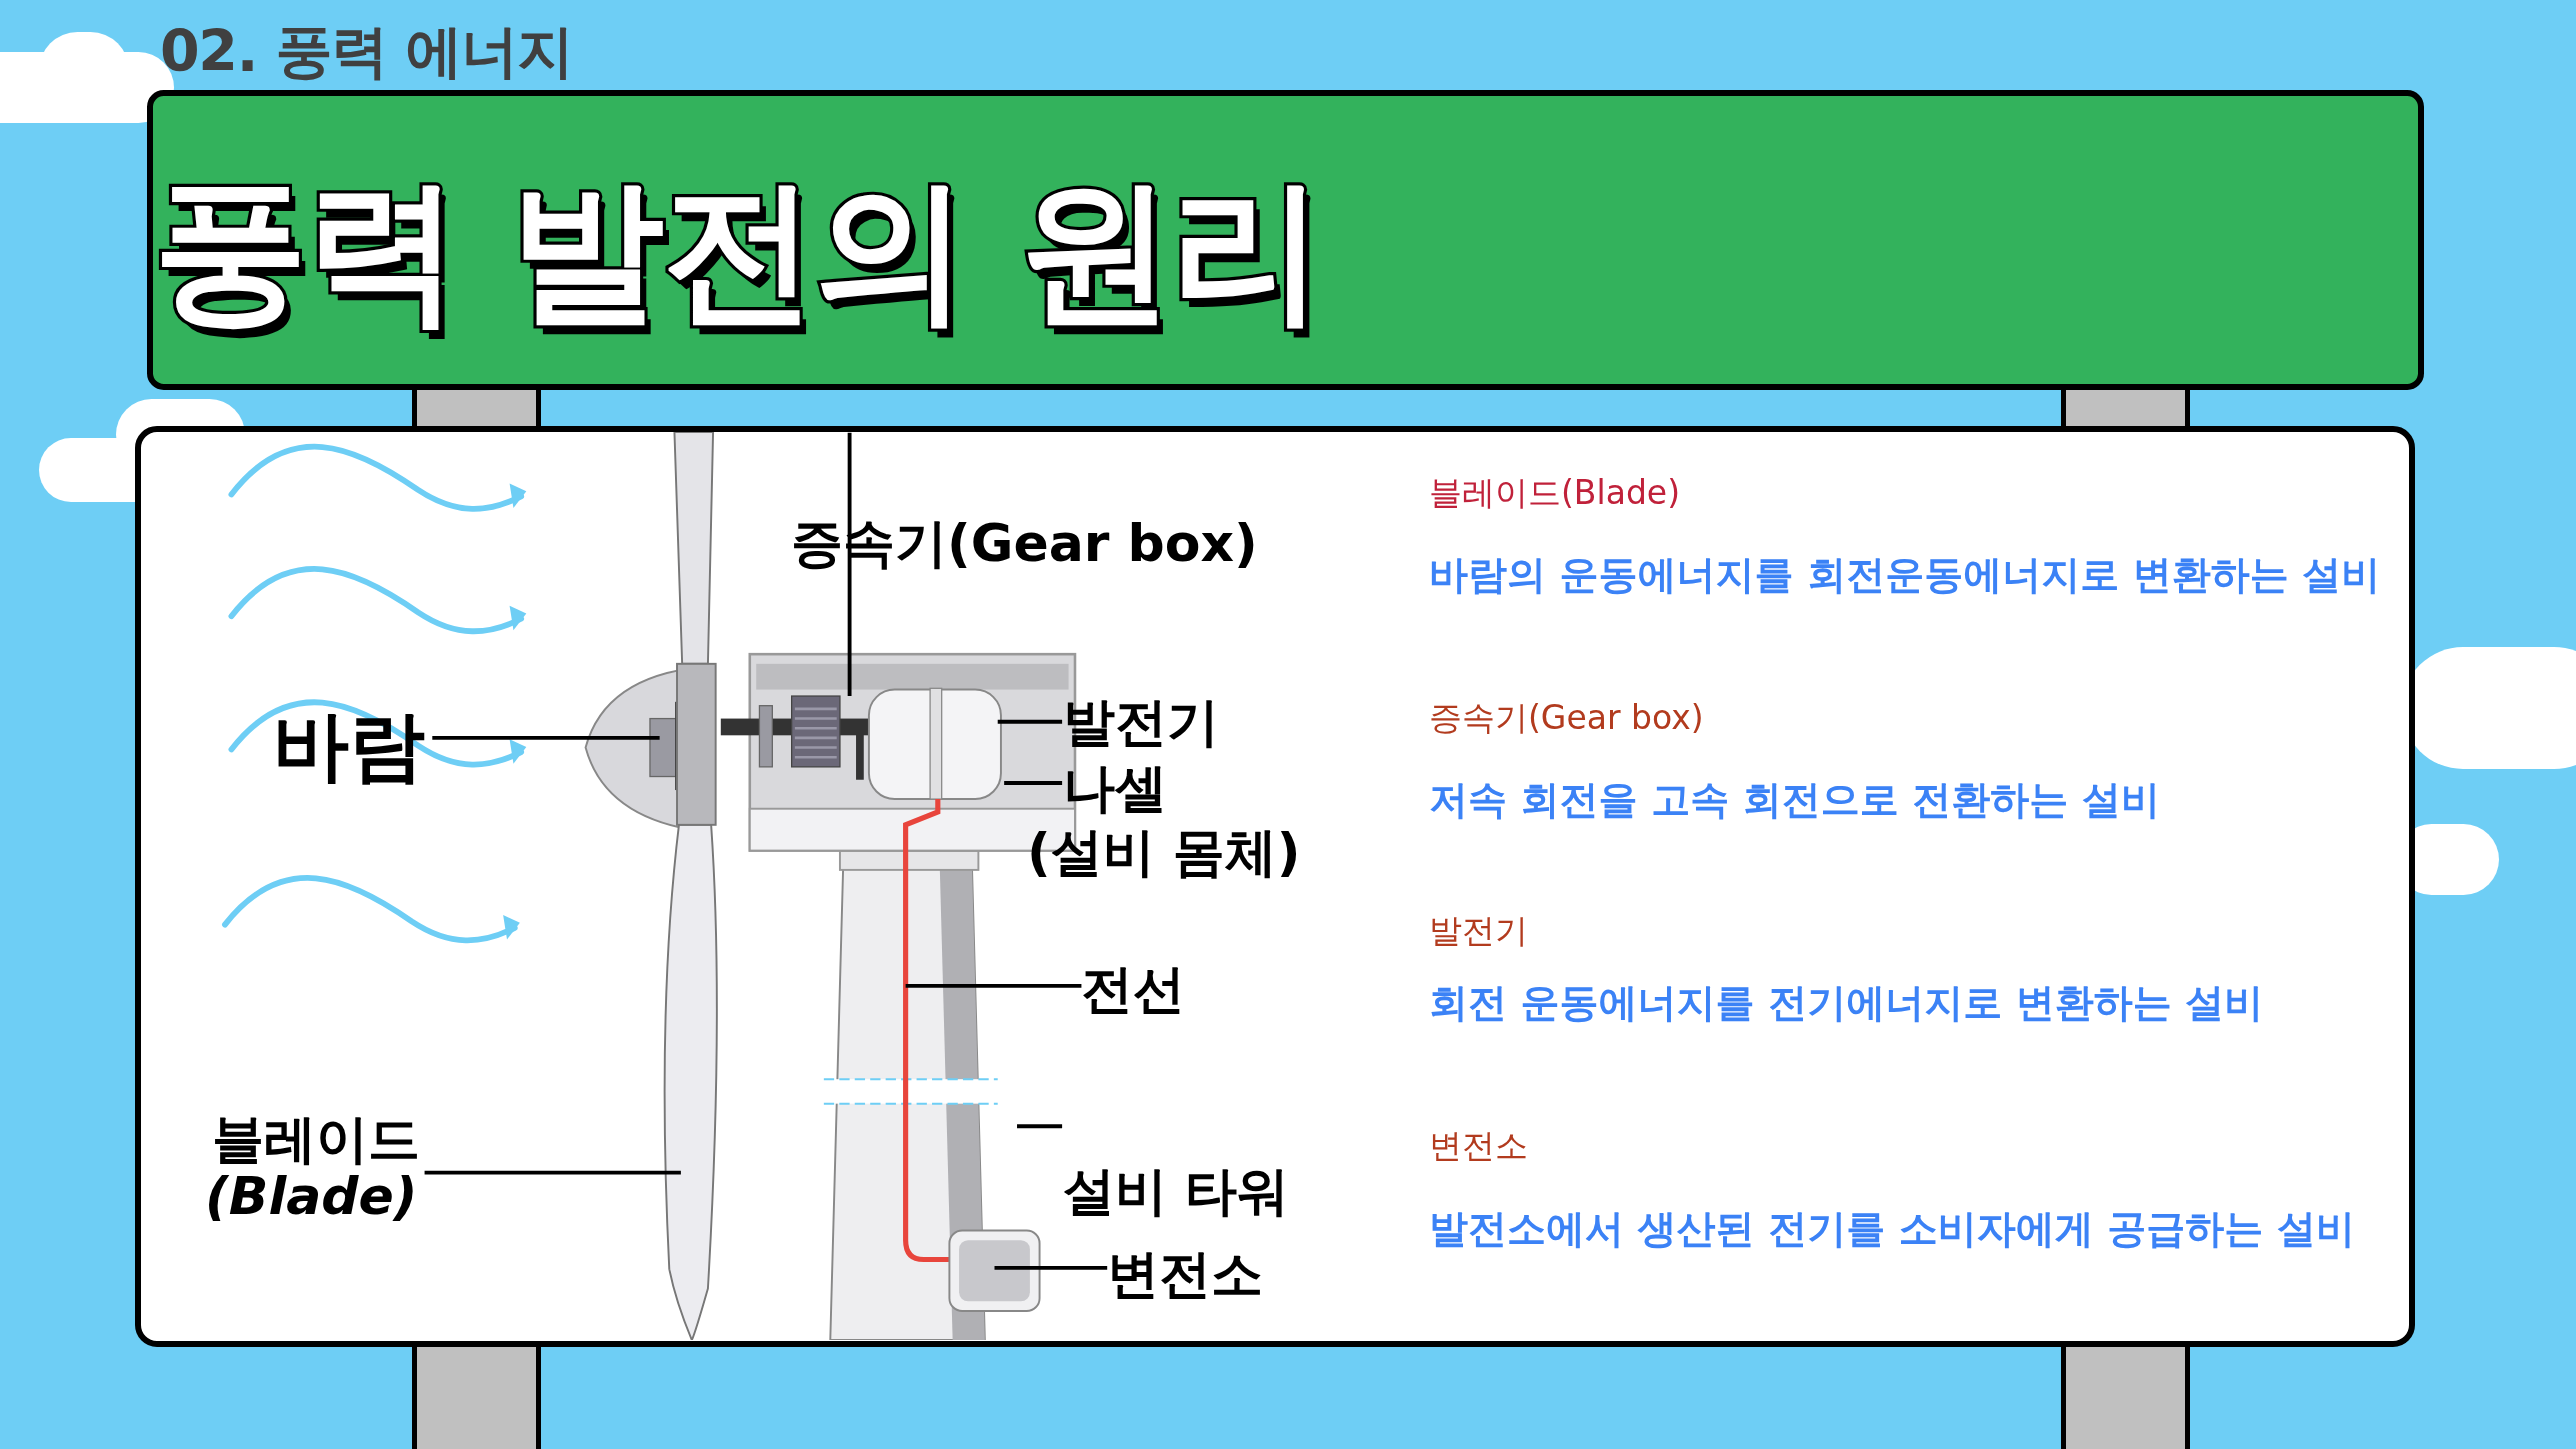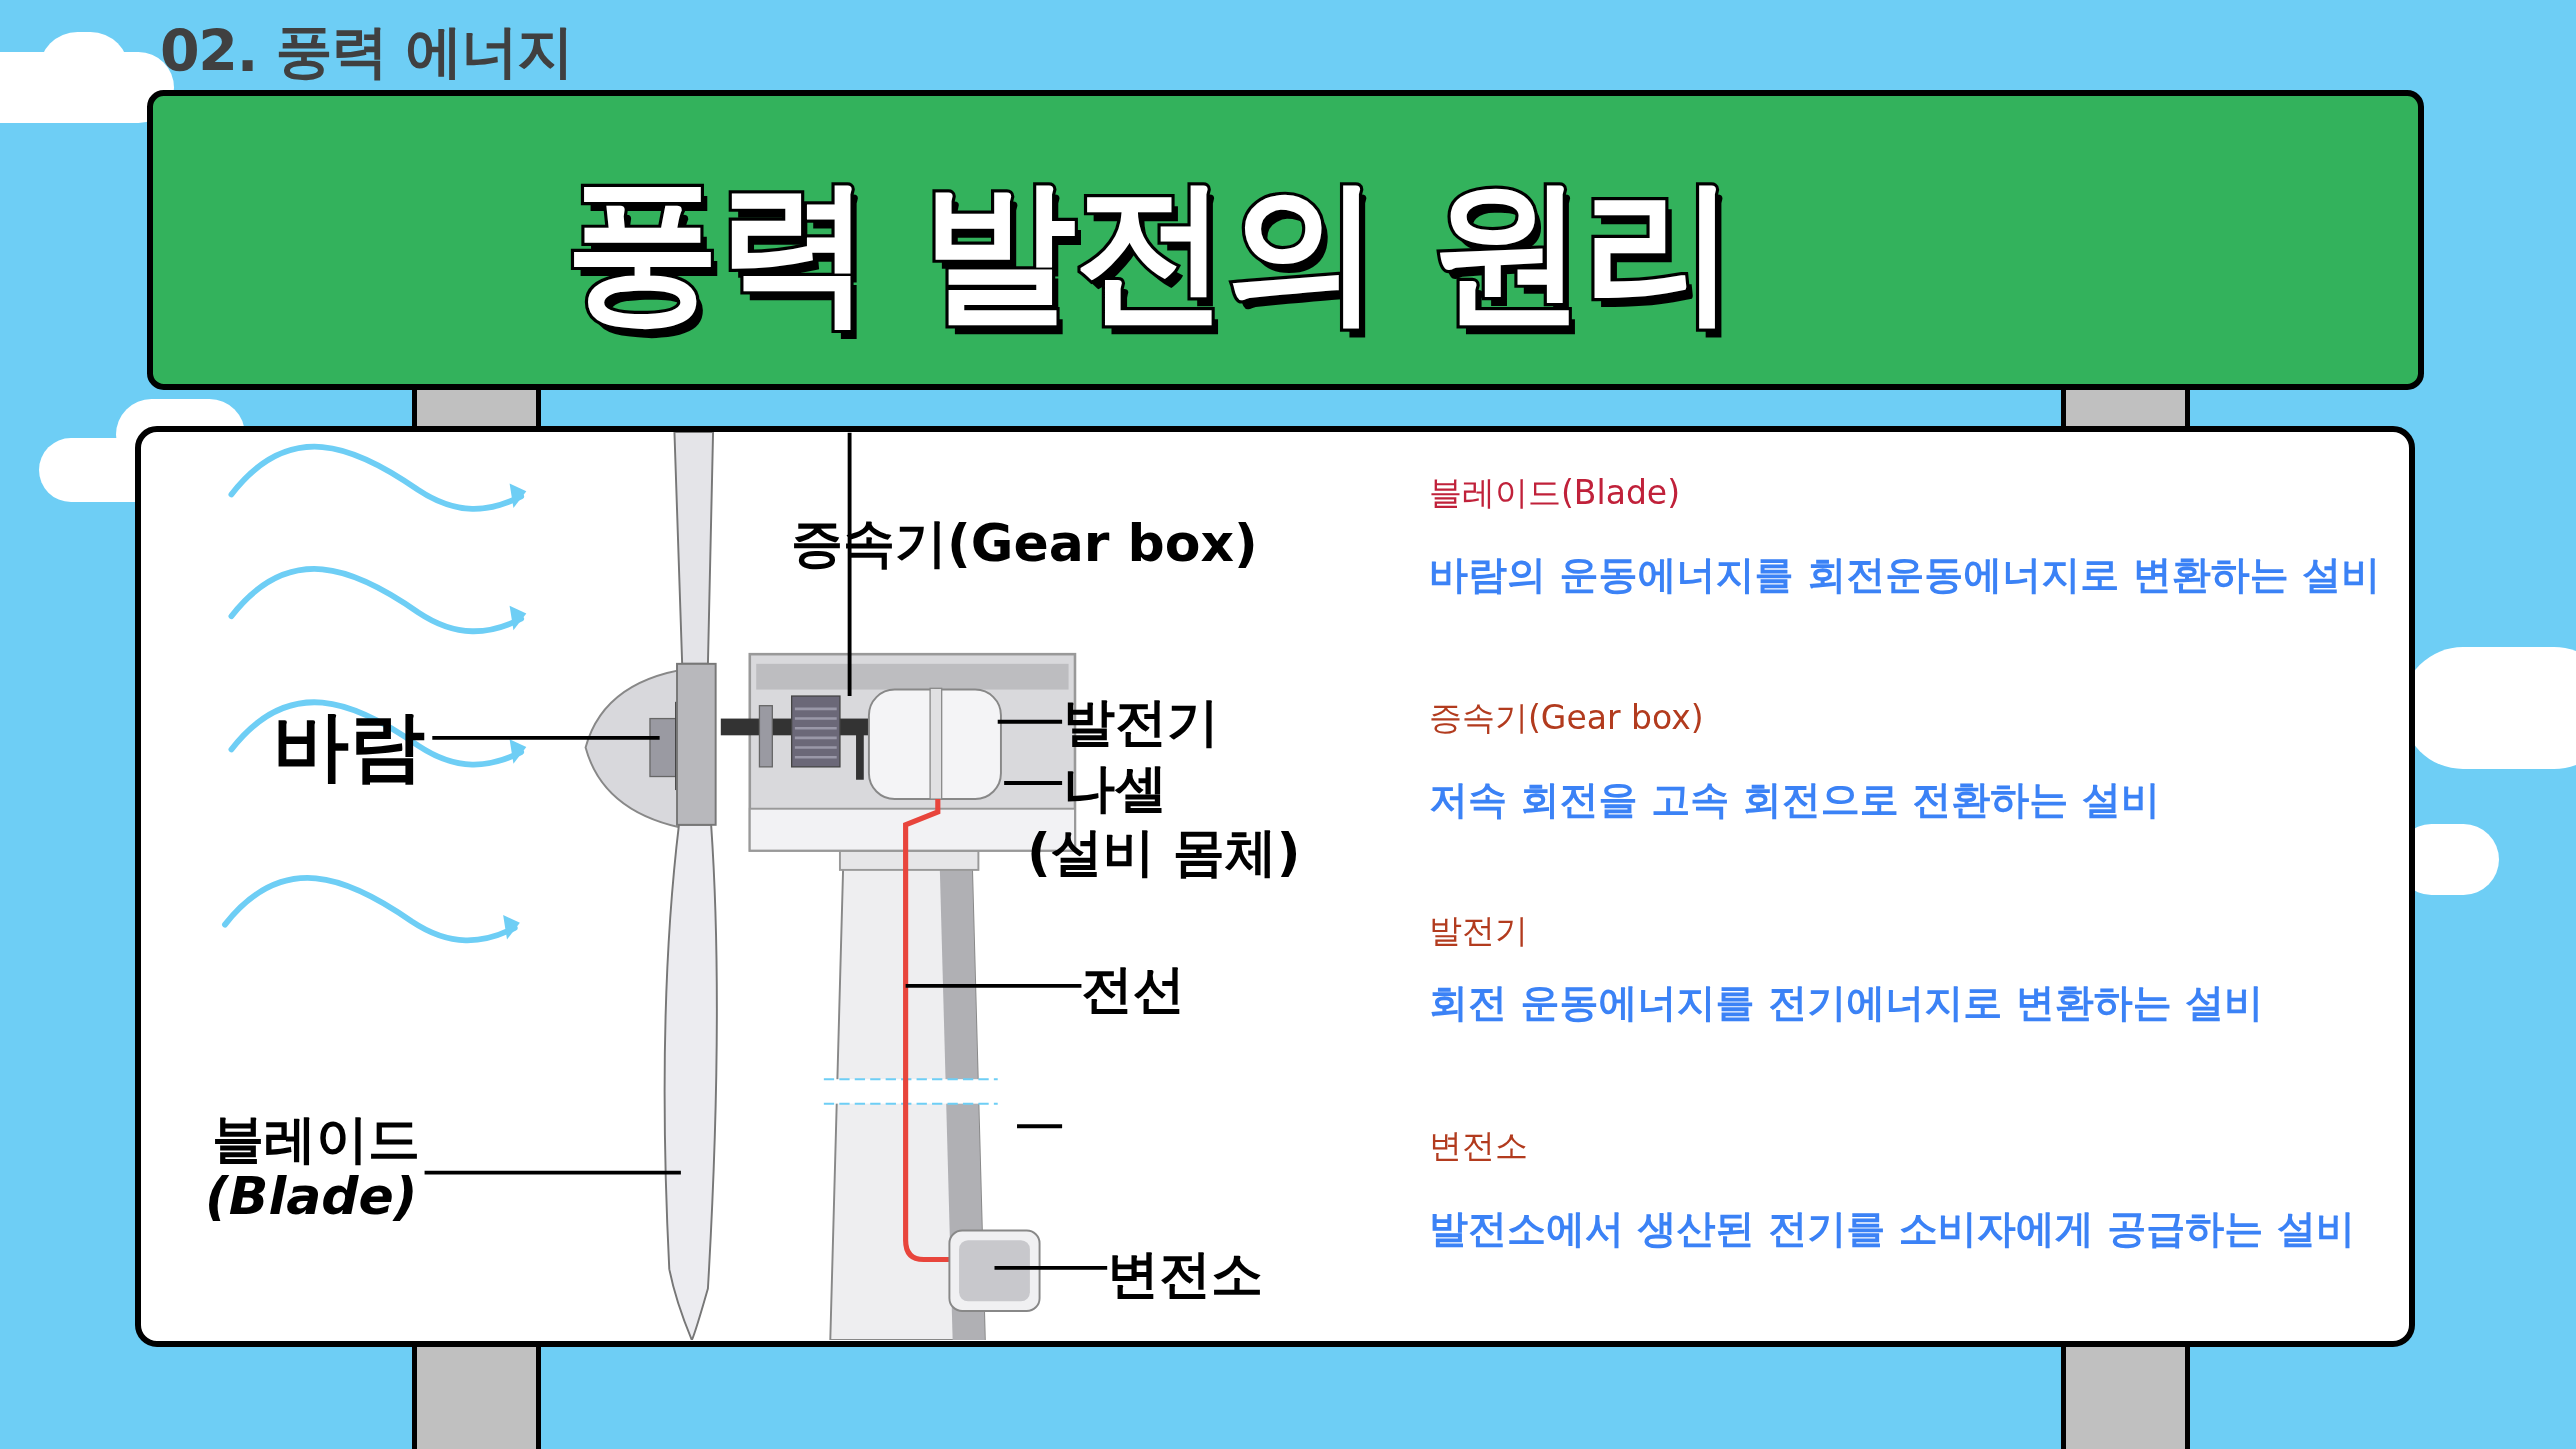--- a/index.html
+++ b/index.html
@@ -1,21 +1,21 @@
 <!DOCTYPE html>
 <html style="font-size:10.3px"><head>
 <meta charset="utf-8">
 <style>
   html,body{margin:0;padding:0;}
   body{width:2576px;height:1449px;position:relative;overflow:hidden;background:#6ecef5;font-family:"DejaVu Sans","Liberation Sans",sans-serif;}
   .cloud{position:absolute;background:#fff;border-radius:129px;}
   .post{position:absolute;background:#c0c0c0;border-left:5.2px solid #000;border-right:5.2px solid #000;box-sizing:border-box;}
   .section-label{position:absolute;left:160px;top:14px;font-size:57px;font-weight:bold;color:#404040;letter-spacing:-1.3px;}
   .title-board{position:absolute;left:147px;top:90px;width:2277px;height:300px;background:#33b25c;border:6.4px solid #000;border-radius:16.7px;box-sizing:border-box;}
-  .main-title{position:absolute;left:0;right:0;top:52px;text-align:left;padding-left:412px;font-size:155px;font-weight:bold;color:#fff;letter-spacing:-2.6px;
+  .main-title{position:absolute;left:0;right:0;top:52px;text-align:left;font-size:155px;font-weight:bold;color:#fff;letter-spacing:-2.6px;
     -webkit-text-stroke:6.4px #000;paint-order:stroke fill;text-shadow:6.4px 9px 0 #000;}
   .content-board{position:absolute;left:135px;top:426px;width:2280px;height:921px;background:#fff;border:6.4px solid #000;border-radius:22px;box-sizing:border-box;}
   .diagram{position:absolute;left:0;top:0;width:1385px;height:908px;}
   .lbl{position:absolute;font-weight:bold;color:#000;white-space:nowrap;}
   .desc-area{position:absolute;left:1288px;top:0;width:966px;height:908px;}
   .item-title{position:absolute;left:0;font-weight:normal;font-size:33px;white-space:nowrap;}
   .item-desc{position:absolute;left:0;font-weight:bold;font-size:39px;color:#3b82f6;white-space:nowrap;}
 </style>
 </head>
 <body>
@@ -107,20 +107,21 @@
         <line x1="440" y1="1150" x2="838" y2="1150"></line>
       </g>
     </svg>
 
     <div class="lbl" style="left:132px;top:264px;font-size:76px;">바람</div>
     <div class="lbl" style="left:650px;top:77px;font-size:52px;">증속기(Gear box)</div>
     <div class="lbl" style="left:922px;top:256px;font-size:52px;">발전기</div>
     <div class="lbl" style="left:922px;top:322px;font-size:52px;">나셀</div>
     <div class="lbl" style="left:886px;top:386px;font-size:52px;">(설비 몸체)</div>
     <div class="lbl" style="left:940px;top:523px;font-size:52px;">전선</div>
+    <div class="lbl" style="left:922px;top:725px;font-size:52px;">설비 타워</div>
     <div class="lbl" style="left:966px;top:808px;font-size:52px;">변전소</div>
     <div class="lbl" style="left:71px;top:673px;font-size:52px;">블레이드</div>
     <div class="lbl" style="left:64px;top:734px;font-size:52px;font-style:italic;">(Blade)</div>
   </div>
 
   <div class="desc-area">
     <div class="item-title" style="top:39px;color:#c0213a;">블레이드(Blade)</div>
     <div class="item-desc" style="top:116px;">바람의 운동에너지를 회전운동에너지로 변환하는 설비</div>
 
     <div class="item-title" style="top:264px;color:#b23b1e;">증속기(Gear box)</div>

